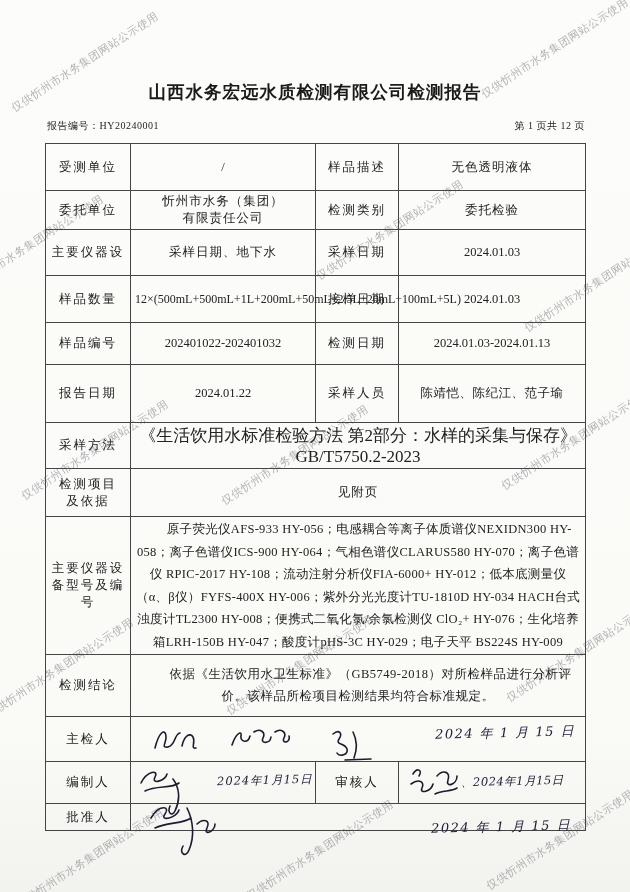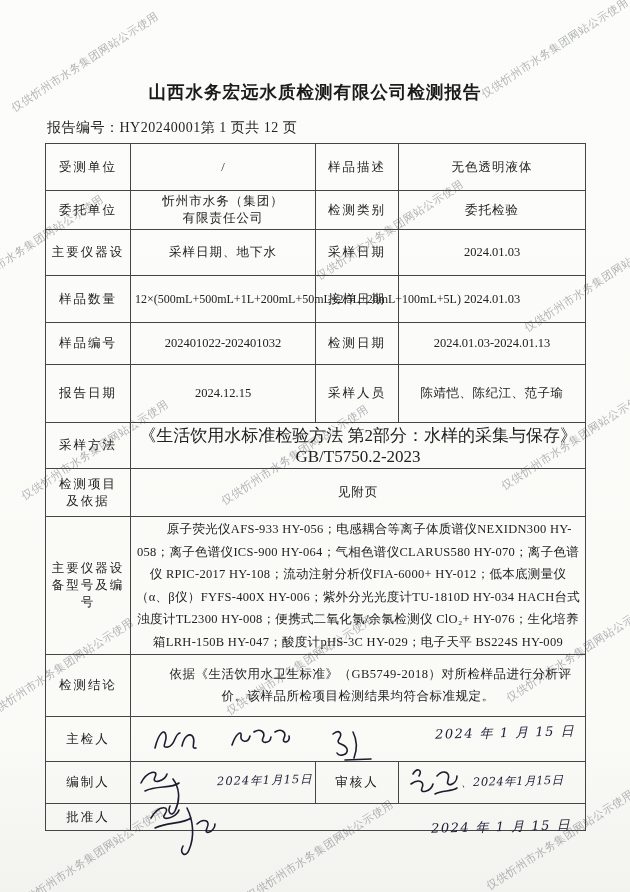--- a/index.html
+++ b/index.html
@@ -18,22 +18,22 @@
     font-family:"Liberation Sans",sans-serif;
   }
   .content { position:absolute; inset:0; z-index:2; }
   .title {
     position:absolute; top:80px; left:0; right:0; text-align:center;
     font-family:"Liberation Sans","DejaVu Sans",sans-serif;
     font-size:17.5px; font-weight:bold; letter-spacing:1px; color:#1b1b1b;
   }
   .meta {
     position:absolute; top:119px; left:47px; right:45px;
-    display:flex; justify-content:flex-start;
-    font-size:14px; letter-spacing:0.5px; color:#242424;
+    display:flex; justify-content:space-between;
+    font-size:10px; letter-spacing:0.5px; color:#242424;
   }
   table.report {
     position:absolute; top:143px; left:45px;
     width:540px; border-collapse:collapse; table-layout:fixed;
   }
   table.report td {
     border:1px solid #454545; padding:1px 4px;
     font-size:12.5px; text-align:center; vertical-align:middle;
     color:#222; overflow:visible;
   }
@@ -132,21 +132,21 @@
 
       <tr style="height:42px">
         <td class="lbl">样品编号</td>
         <td class="val en">202401022-202401032</td>
         <td class="lbl">检测日期</td>
         <td class="val en">2024.01.03-2024.01.13</td>
       </tr>
 
       <tr style="height:58px">
         <td class="lbl">报告日期</td>
-        <td class="val en">2024.12.15</td>
+        <td class="val en">2024.01.22</td>
         <td class="lbl">采样人员</td>
         <td class="val" style="letter-spacing:0.5px">陈靖恺、陈纪江、范子瑜</td>
       </tr>
 
       <tr style="height:43px">
         <td class="lbl">采样方法</td>
         <td colspan="3" class="val en" style="font-size:17px">《生活饮用水标准检验方法 第2部分：水样的采集与保存》GB/T5750.2-2023</td>
       </tr>
 
       <tr style="height:48px">

